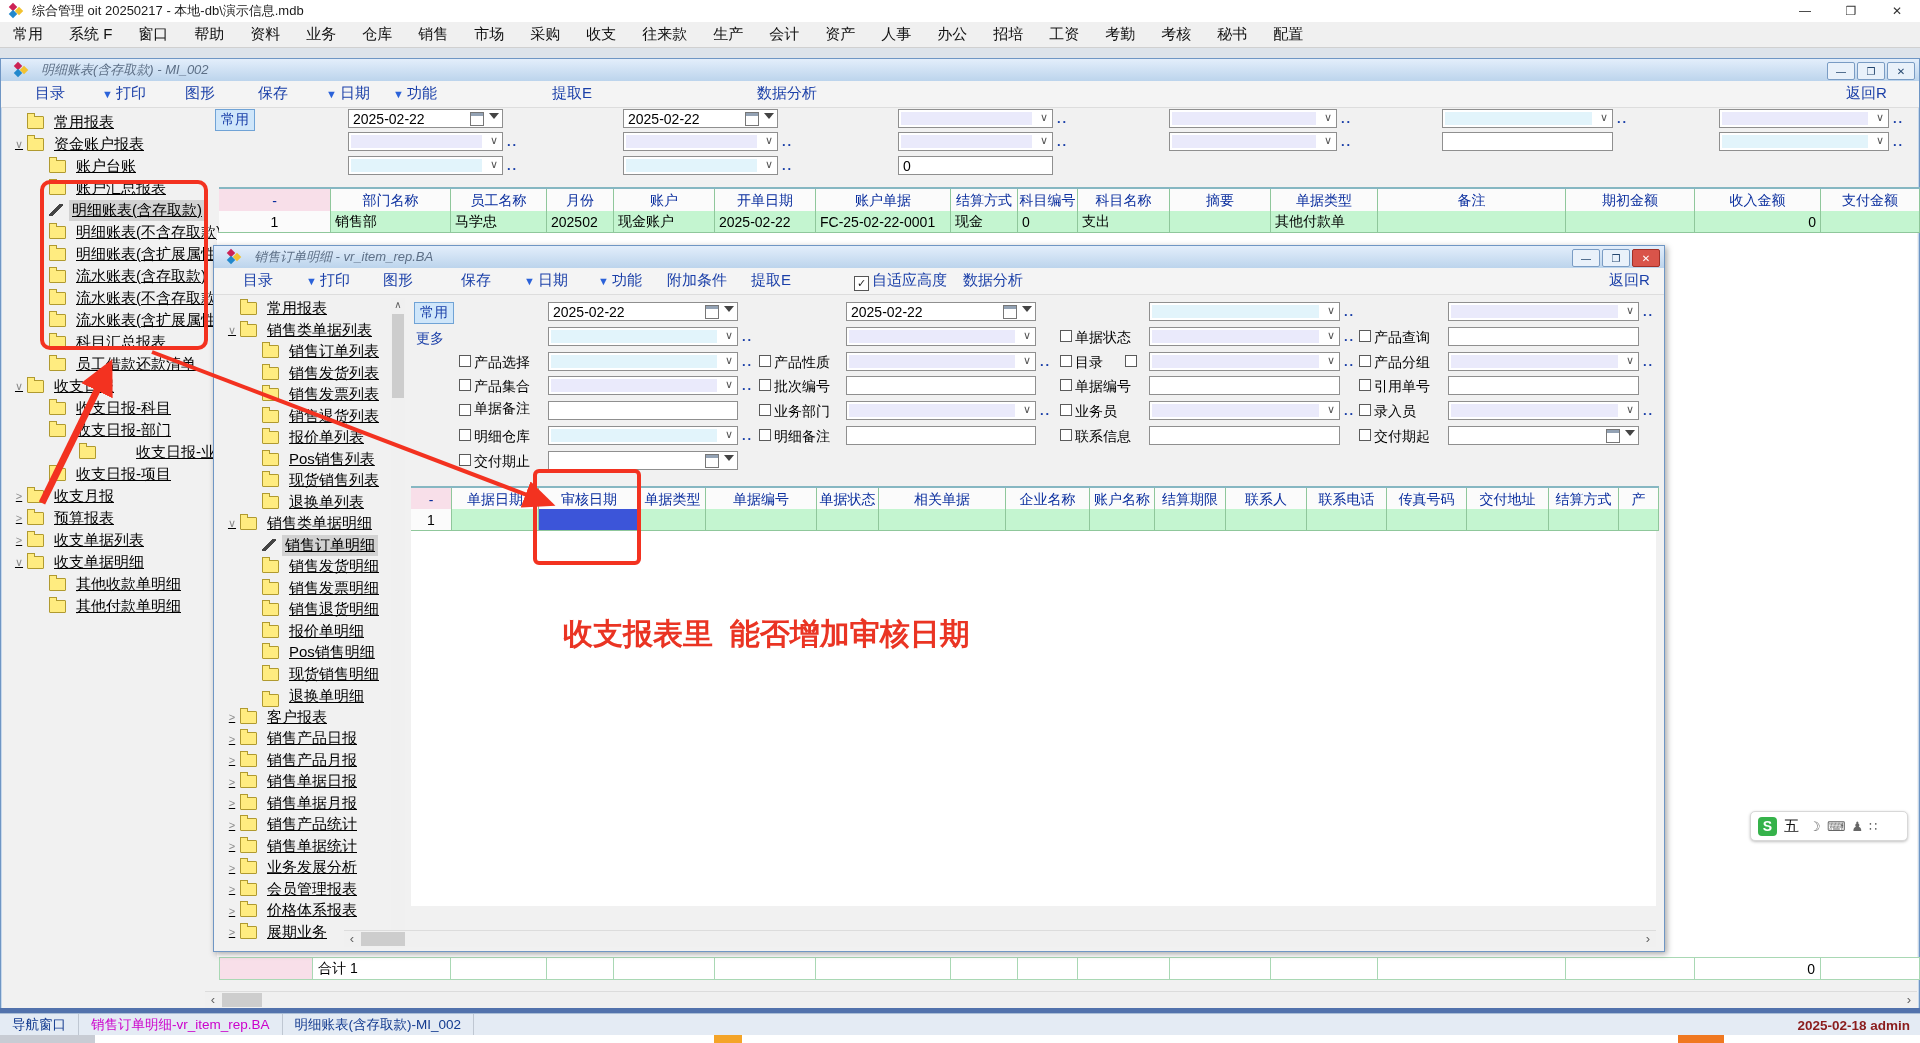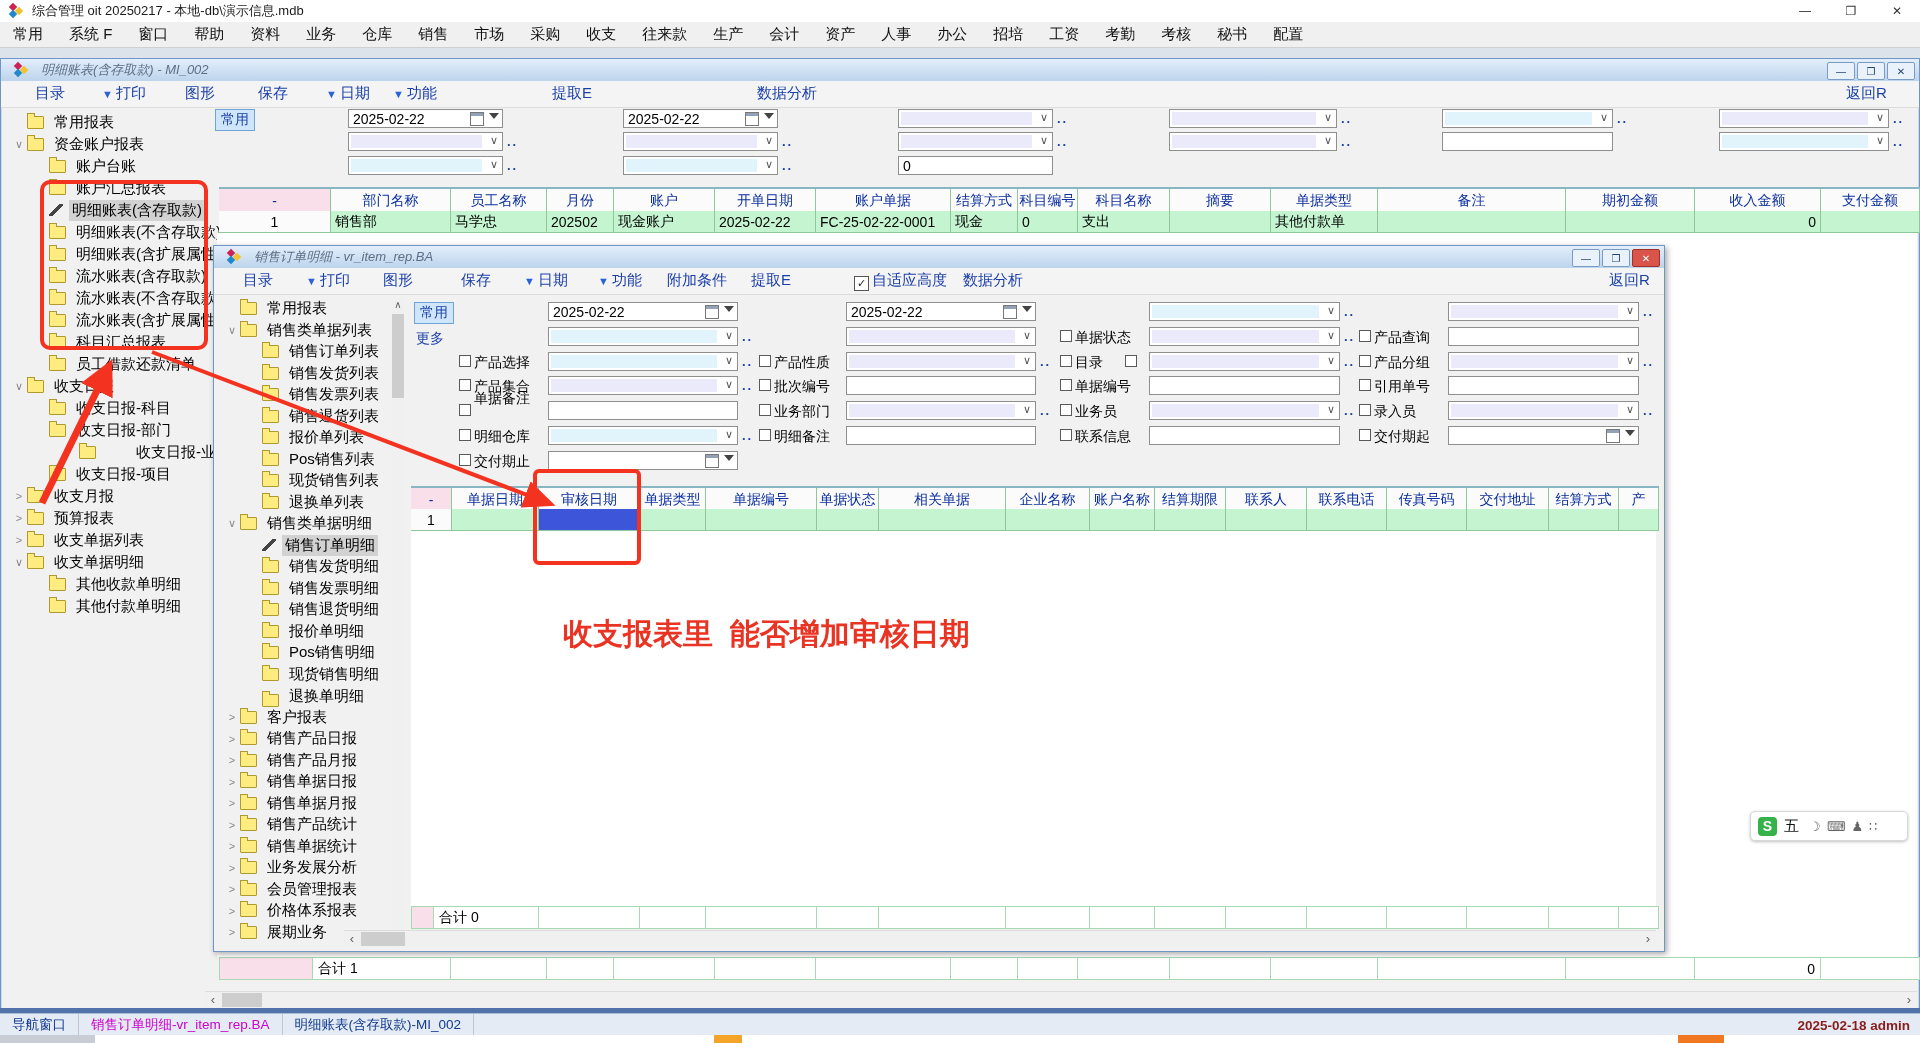--- a/index.html
+++ b/index.html
@@ -27,21 +27,21 @@
   .mdictl{position:absolute;right:4px;top:3px;display:flex;gap:2px;}
   .mdictl span{width:26px;height:16px;border:1px solid #7a9cc4;background:#e9f1fa;color:#24466e;
                font-size:10px;display:flex;align-items:center;justify-content:center;border-radius:2px;}
   .mdictl span.close-red{background:#d9544a;color:#fff;border-color:#a03028;}
   .wtoolbar{position:relative;height:26px;background:#f4f4f4;border-bottom:1px solid #dddddd;
             font-size:15px;color:#1a3fa8;}
   .tb-item{position:absolute;top:3px;white-space:nowrap;cursor:default;}
   .tb-item .dn{color:#2b62d9;font-size:11px;margin-right:3px;}
   .ret-link{position:absolute;top:3px;font-size:15px;color:#1a3fa8;}
   
-  .tree{position:absolute;}
+  .tree{position:absolute;text-decoration:underline;}
   .tree-row{height:22px;display:flex;align-items:center;font-size:15px;white-space:nowrap;}
   .tw{display:inline-block;width:16px;color:#8a8a8a;font-size:11px;text-align:center;flex:none;}
   .folder{width:15px;height:11px;background:#ffec80;border:1px solid #b09a30;border-radius:1px;
           position:relative;margin-right:7px;flex:none;}
   .folder::before{content:"";position:absolute;left:-1px;top:-4px;width:6px;height:3px;
                   background:#ffec80;border:1px solid #b09a30;border-bottom:none;}
   .pen{width:14px;height:12px;margin-right:6px;flex:none;
        background:linear-gradient(135deg,transparent 42%,#444 42%,#444 58%,transparent 58%);}
   .sel .lbl{background:#d2d2d2;}
   .tree .lbl{padding:1px 3px;}
@@ -550,21 +550,21 @@
         <div class="flabel" style="left: 861px; top: 132px;">单据编号</div>
         <div class="fld" style="left: 935px; top: 130px; width: 191px;">
           <div class="fill white"></div>
         </div>
         <div class="cbx" style="left: 1145px; top: 133px;"></div>
         <div class="flabel" style="left: 1160px; top: 132px;">引用单号</div>
         <div class="fld" style="left: 1234px; top: 130px; width: 191px;">
           <div class="fill white"></div>
         </div>
         <div class="cbx" style="left: 245px; top: 158px;"></div>
-        <div class="flabel" style="left: 260px; top: 144px;">单据备注</div>
+        <div class="flabel" style="left: 260px; top: 154px;">单据备注</div>
         <div class="fld" style="left: 334px; top: 155px; width: 190px;">
           <div class="fill white"></div>
         </div>
         <div class="cbx" style="left: 545px; top: 158px;"></div>
         <div class="flabel" style="left: 560px; top: 157px;">业务部门</div>
         <div class="fld" style="left: 632px; top: 155px; width: 190px;">
           <div class="fill lav"></div>
           <span class="chev">∨</span>
         </div>
         <div class="dots" style="left: 826px; top: 157px;">..</div>
@@ -799,38 +799,20 @@
         <div class="rcell" style="width: 84px;"></div>
         <div class="rcell" style="width: 65px;"></div>
         <div class="rcell" style="width: 71px;"></div>
         <div class="rcell" style="width: 81px;"></div>
         <div class="rcell" style="width: 80px;"></div>
         <div class="rcell" style="width: 80px;"></div>
         <div class="rcell" style="width: 82px;"></div>
         <div class="rcell" style="width: 70px;"></div>
         <div class="rcell" style="width: 40px;"></div>
       </div>
-    <div class="totrow" id="w2total" style="left:197px;top:660px;">
-        <div class="tcell pink" style="width: 23px;"></div>
-        <div class="tcell" style="width: 105px;">合计  0</div>
-        <div class="tcell" style="width: 101px;"></div>
-        <div class="tcell" style="width: 66px;"></div>
-        <div class="tcell" style="width: 111px;"></div>
-        <div class="tcell" style="width: 62px;"></div>
-        <div class="tcell" style="width: 127px;"></div>
-        <div class="tcell" style="width: 84px;"></div>
-        <div class="tcell" style="width: 65px;"></div>
-        <div class="tcell" style="width: 71px;"></div>
-        <div class="tcell" style="width: 81px;"></div>
-        <div class="tcell" style="width: 80px;"></div>
-        <div class="tcell" style="width: 80px;"></div>
-        <div class="tcell" style="width: 82px;"></div>
-        <div class="tcell" style="width: 70px;"></div>
-        <div class="tcell" style="width: 40px;"></div>
-      </div>
     <div class="hscroll" style="left:130px;top:684px;width:1312px;">
       <span class="hs-btn" style="left:0;">‹</span>
       <span class="hs-thumb" style="left:17px;width:44px;"></span>
       <span class="hs-btn" style="right:0;left:auto;">›</span>
     </div>
   </div>
 
   <div class="note-text">收支报表里  能否增加审核日期</div>
 
   <svg class="overlay" width="1920" height="1043">

